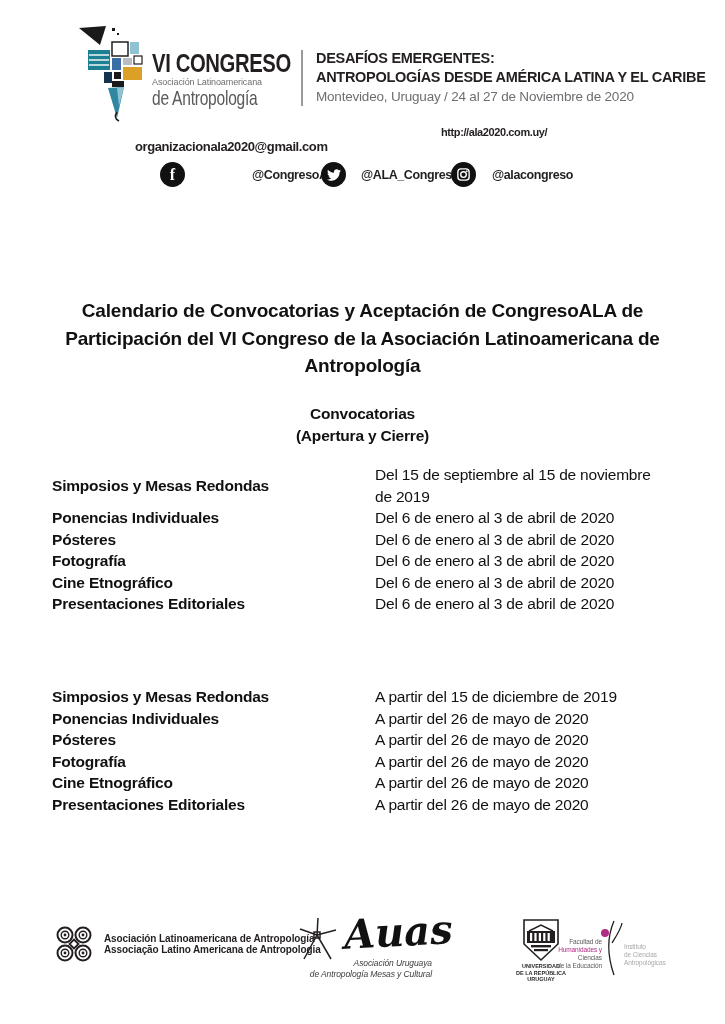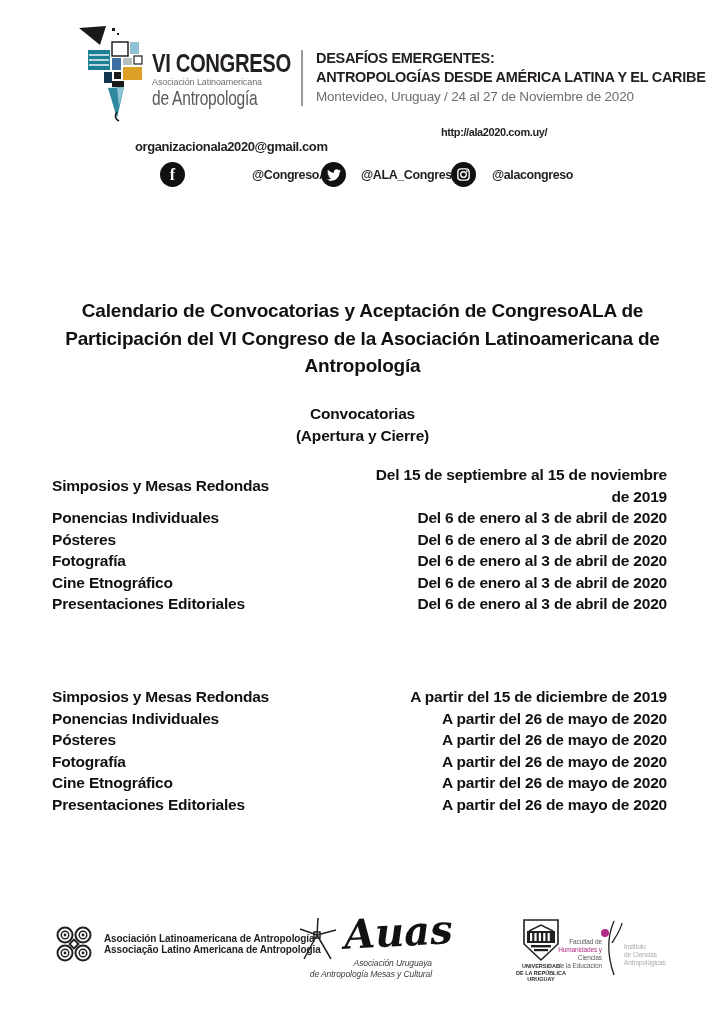--- a/index.html
+++ b/index.html
@@ -49,21 +49,21 @@
   .sec1-heading{top:403px;}
   .sec2-heading{top:646px;}
 
   .sched{left:52px;width:630px;}
   .sched1{top:464px;}
   .sched2{top:686px;}
   .row{display:flex;min-height:21.5px;align-items:flex-start;}
   .row.tall{align-items:center;}
   .cell{font-size:15.5px;line-height:21.5px;letter-spacing:-.2px;color:#111;}
   .cell.label{width:323px;font-weight:700;flex:none;}
-  .cell.value{width:292px;font-weight:700;text-align:right;}
+  .cell.value{width:292px;font-weight:400;}
 
   
   .ala-emblem{left:56px;top:926px;}
   .ala-text{left:104px;top:934px;font-size:10px;font-weight:700;line-height:10.5px;
     letter-spacing:-.1px;color:var(--text);white-space:nowrap;}
   .auas-star{left:296px;top:916px;}
   .auas-word{left:344px;top:908px;font-size:40px;font-weight:700;font-style:italic;
     font-family:"DejaVu Serif",serif;transform:rotate(-3deg);color:#111;}
   .auas-text{left:298px;top:958px;width:134px;text-align:right;font-size:8.5px;
     line-height:10.5px;color:#3c3c3c;letter-spacing:-.1px;white-space:nowrap;font-style:italic;}

